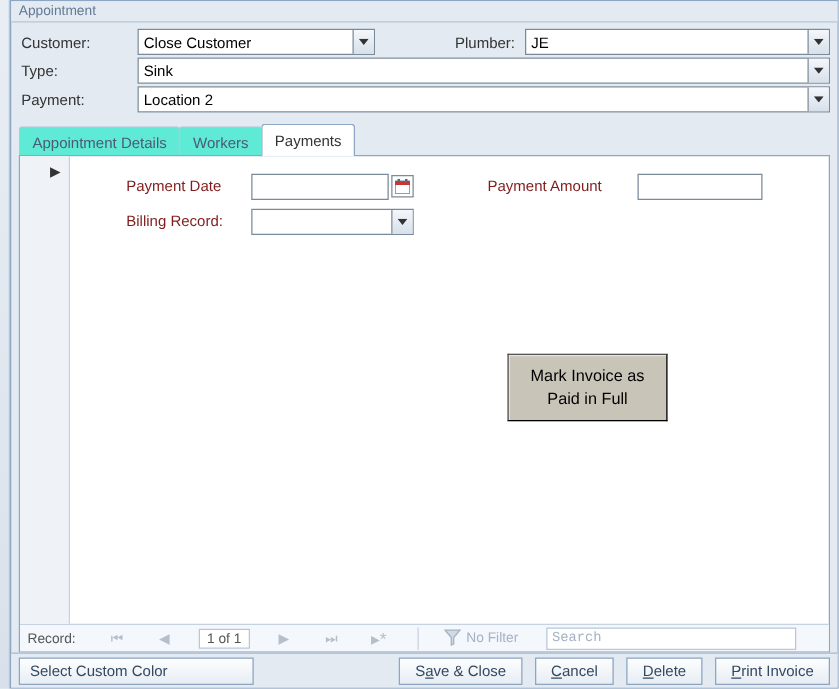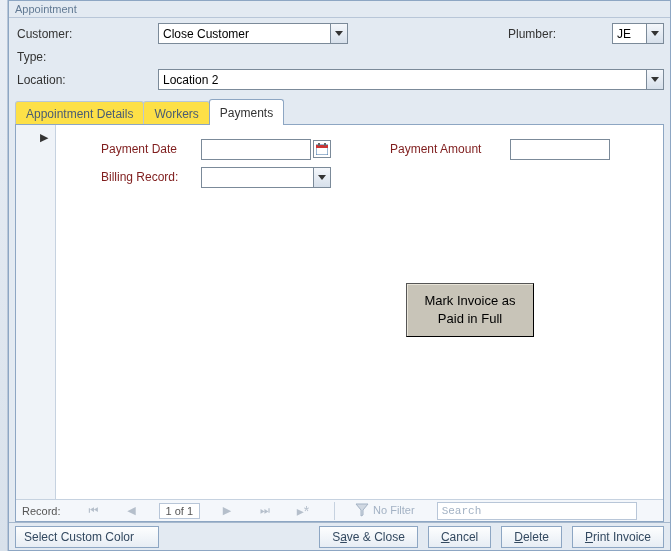--- a/index.html
+++ b/index.html
@@ -34,21 +34,20 @@
     background: #e3eaf2;
     border-bottom: 1px solid #b8c6d8;
   }
   .form-area {
     padding: 4px 6px 6px 6px;
   }
   .form-row {
     display: flex;
     align-items: center;
     height: 23px;
-    gap: 48px;
   }
   .form-label {
     width: 95px;
     color: #333;
     padding-left: 2px;
   }
   .combo {
     display: inline-flex;
     align-items: center;
     background: #fff;
@@ -76,21 +75,21 @@
     margin: 2px 6px 0 6px;
     display: flex;
     align-items: flex-end;
     height: 26px;
   }
   .tab {
     padding: 4px 10px;
     color: #4a5c73;
     border: 1px solid #b8c6d8;
     border-bottom: none;
-    background: #fde047;
+    background: #5eead4;
     margin-right: -1px;
     height: 24px;
     display: flex;
     align-items: center;
     border-radius: 3px 3px 0 0;
     position: relative;
   }
   .tab.active {
     background: #fff;
     color: #333;
@@ -249,24 +248,32 @@
         <div class="combo-btn">
           <svg width="8" height="5">
               <path d="M0,0 L8,0 L4,5 Z" fill="#333"></path>
             </svg>
         </div>
       </div>
     </div>
 
     <div class="form-row">
       <div class="form-label">Type:</div>
+      <div class="combo" style="flex:1">
+        <div class="combo-text">Sink</div>
+        <div class="combo-btn">
+          <svg width="8" height="5">
+              <path d="M0,0 L8,0 L4,5 Z" fill="#333"></path>
+            </svg>
+        </div>
+      </div>
     </div>
 
     <div class="form-row">
-      <div class="form-label">Location:</div>
+      <div class="form-label">Payment:</div>
       <div class="combo" style="flex:1">
         <div class="combo-text">Location 2</div>
         <div class="combo-btn">
           <svg width="8" height="5">
               <path d="M0,0 L8,0 L4,5 Z" fill="#333"></path>
             </svg>
         </div>
       </div>
     </div>
   </div>
@@ -328,21 +335,21 @@
           <svg width="14" height="14">
               <path d="M1,1 L13,1 L8,7 L8,12 L6,13 L6,7 Z" fill="#d0d8e2" stroke="#a3b2c4"></path>
             </svg>
         </span><span>No Filter</span>
       </span>
       <input class="search" style="color: rgb(163, 178, 196); font-family: Liberation Mono, monospace;" value="Search">
     </div>
   </div>
 
   <div class="bottom-bar">
-    <div class="btn" style="width:144px;justify-content:flex-start;padding:0 8px">Select Custom Color</div>
+    <div class="btn" style="width:188px;justify-content:flex-start;padding:0 8px">Select Custom Color</div>
     <div class="spacer"></div>
     <div class="btn">
       <span>S</span>
         <span class="ul">a</span>
         <span>ve &amp; Close</span>
     </div>
     <div class="btn">
       <span></span>
         <span class="ul">C</span>
         <span>ancel</span>

